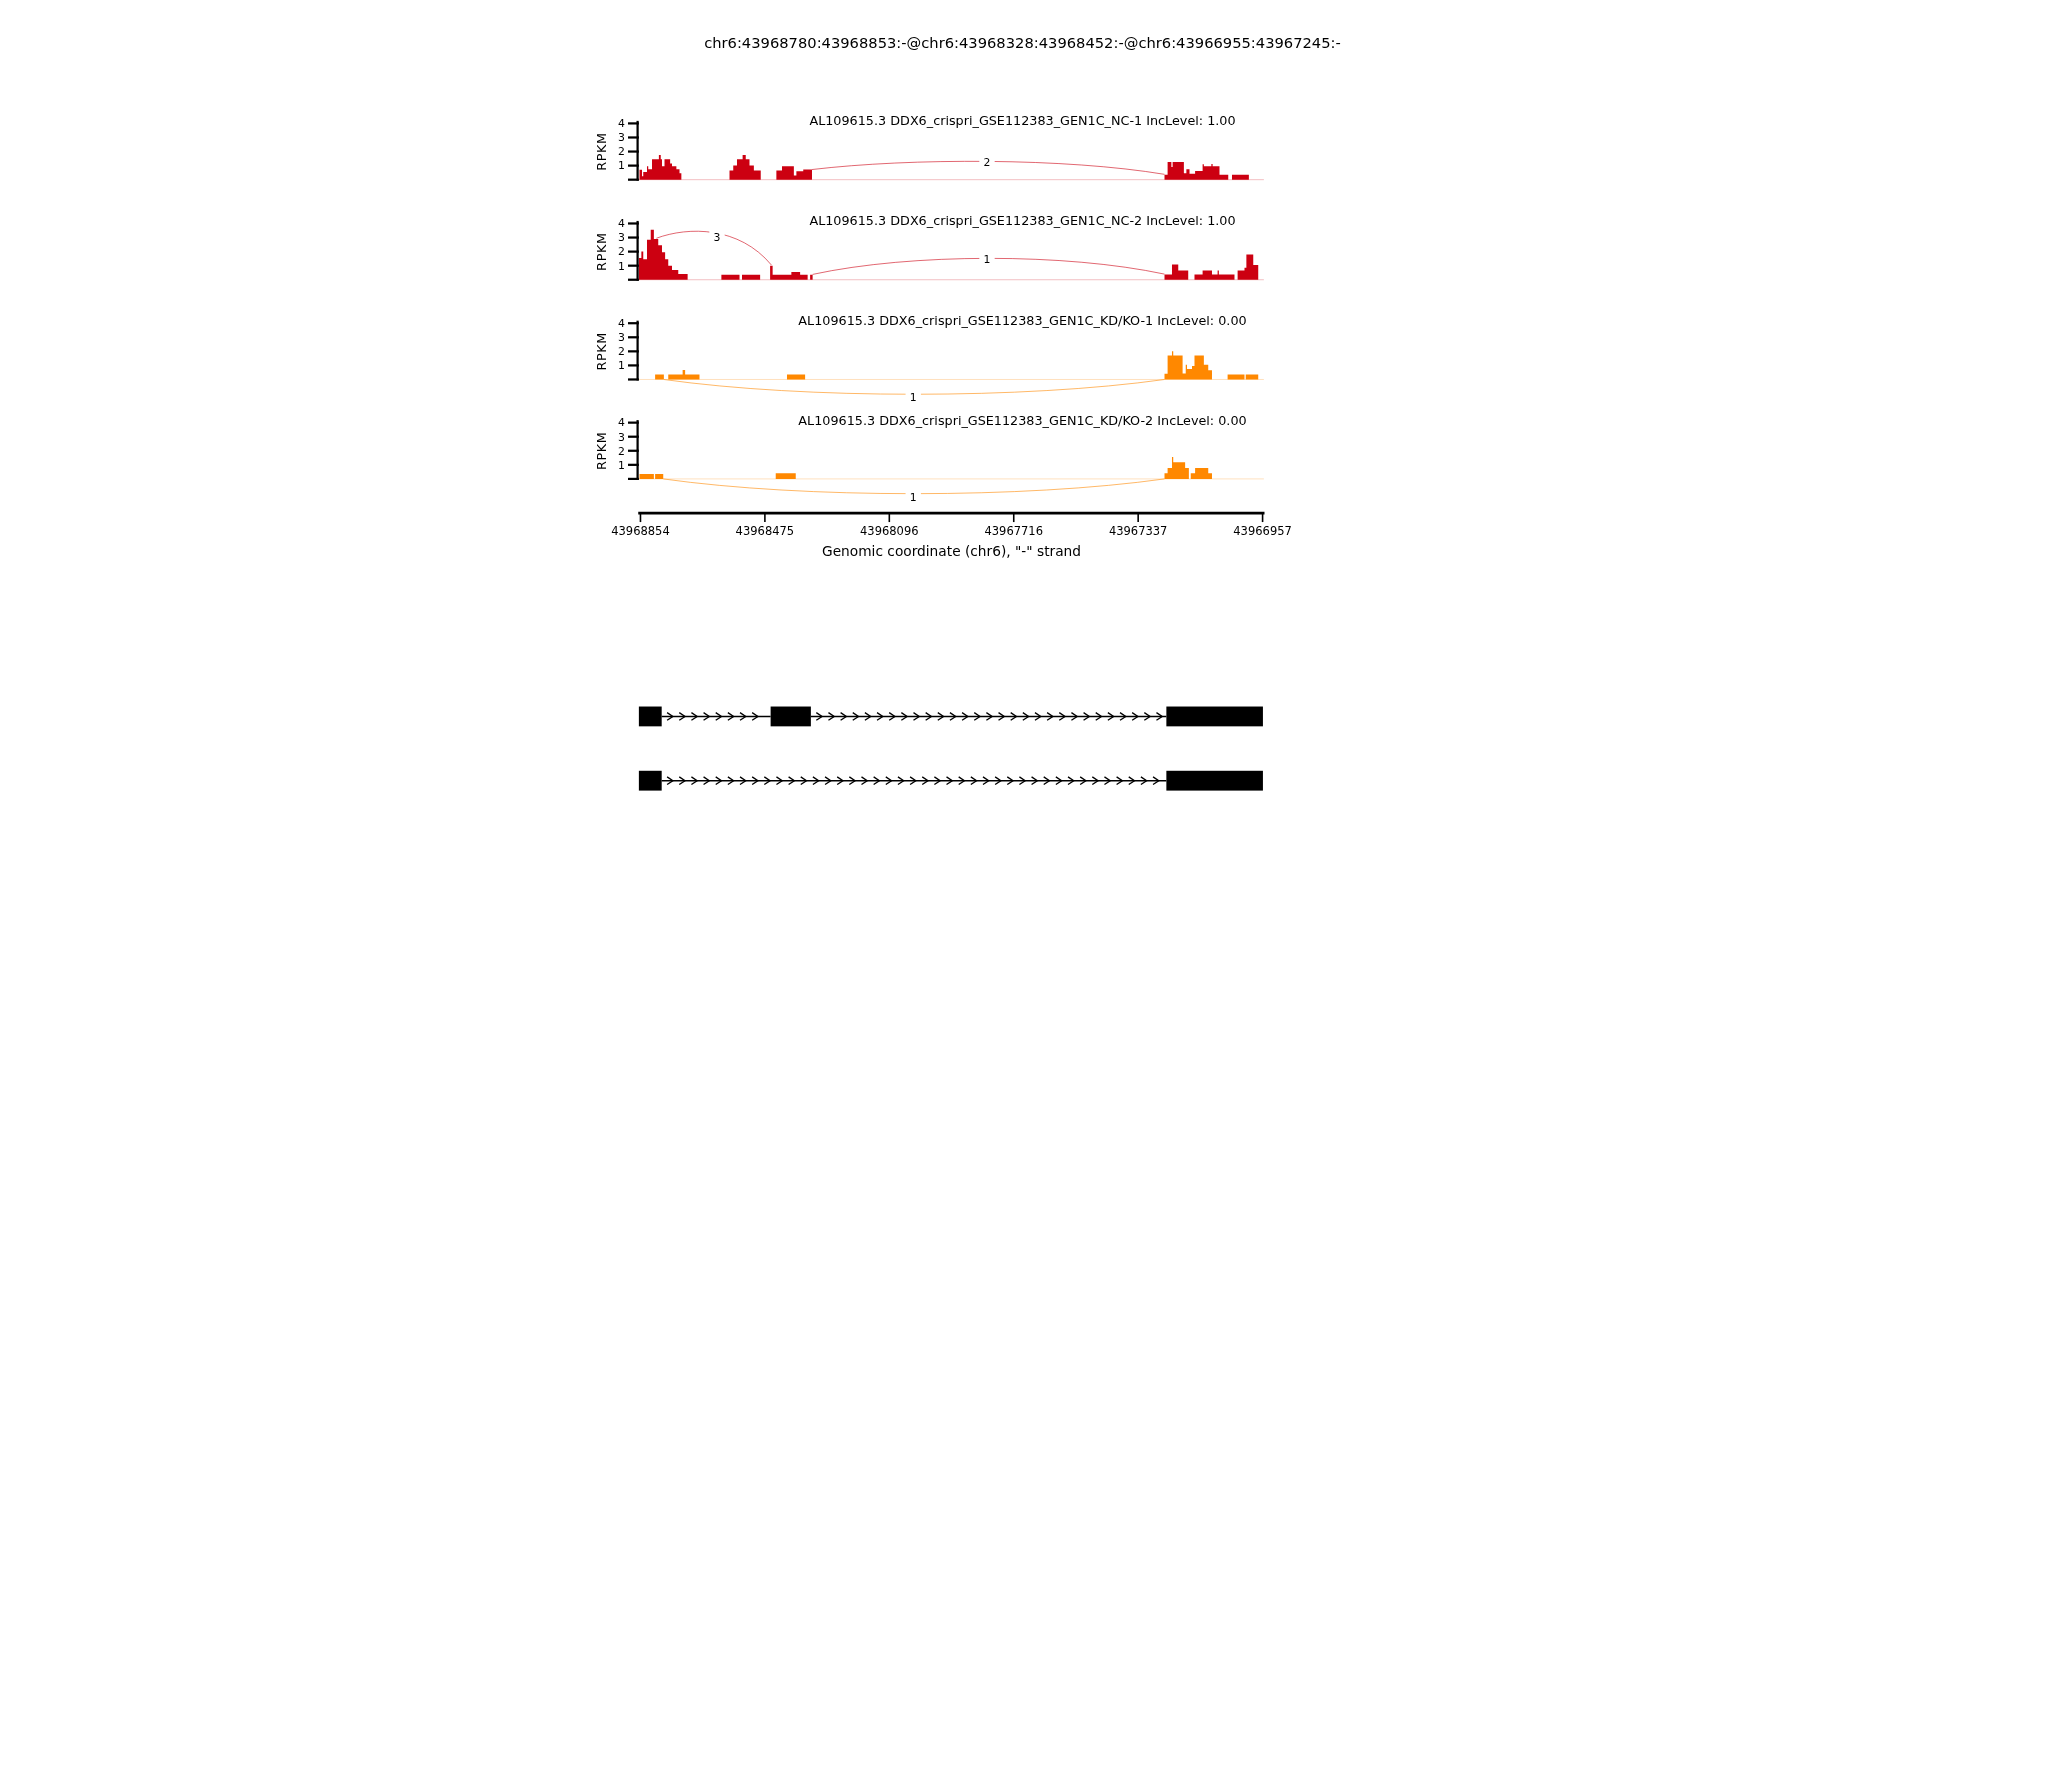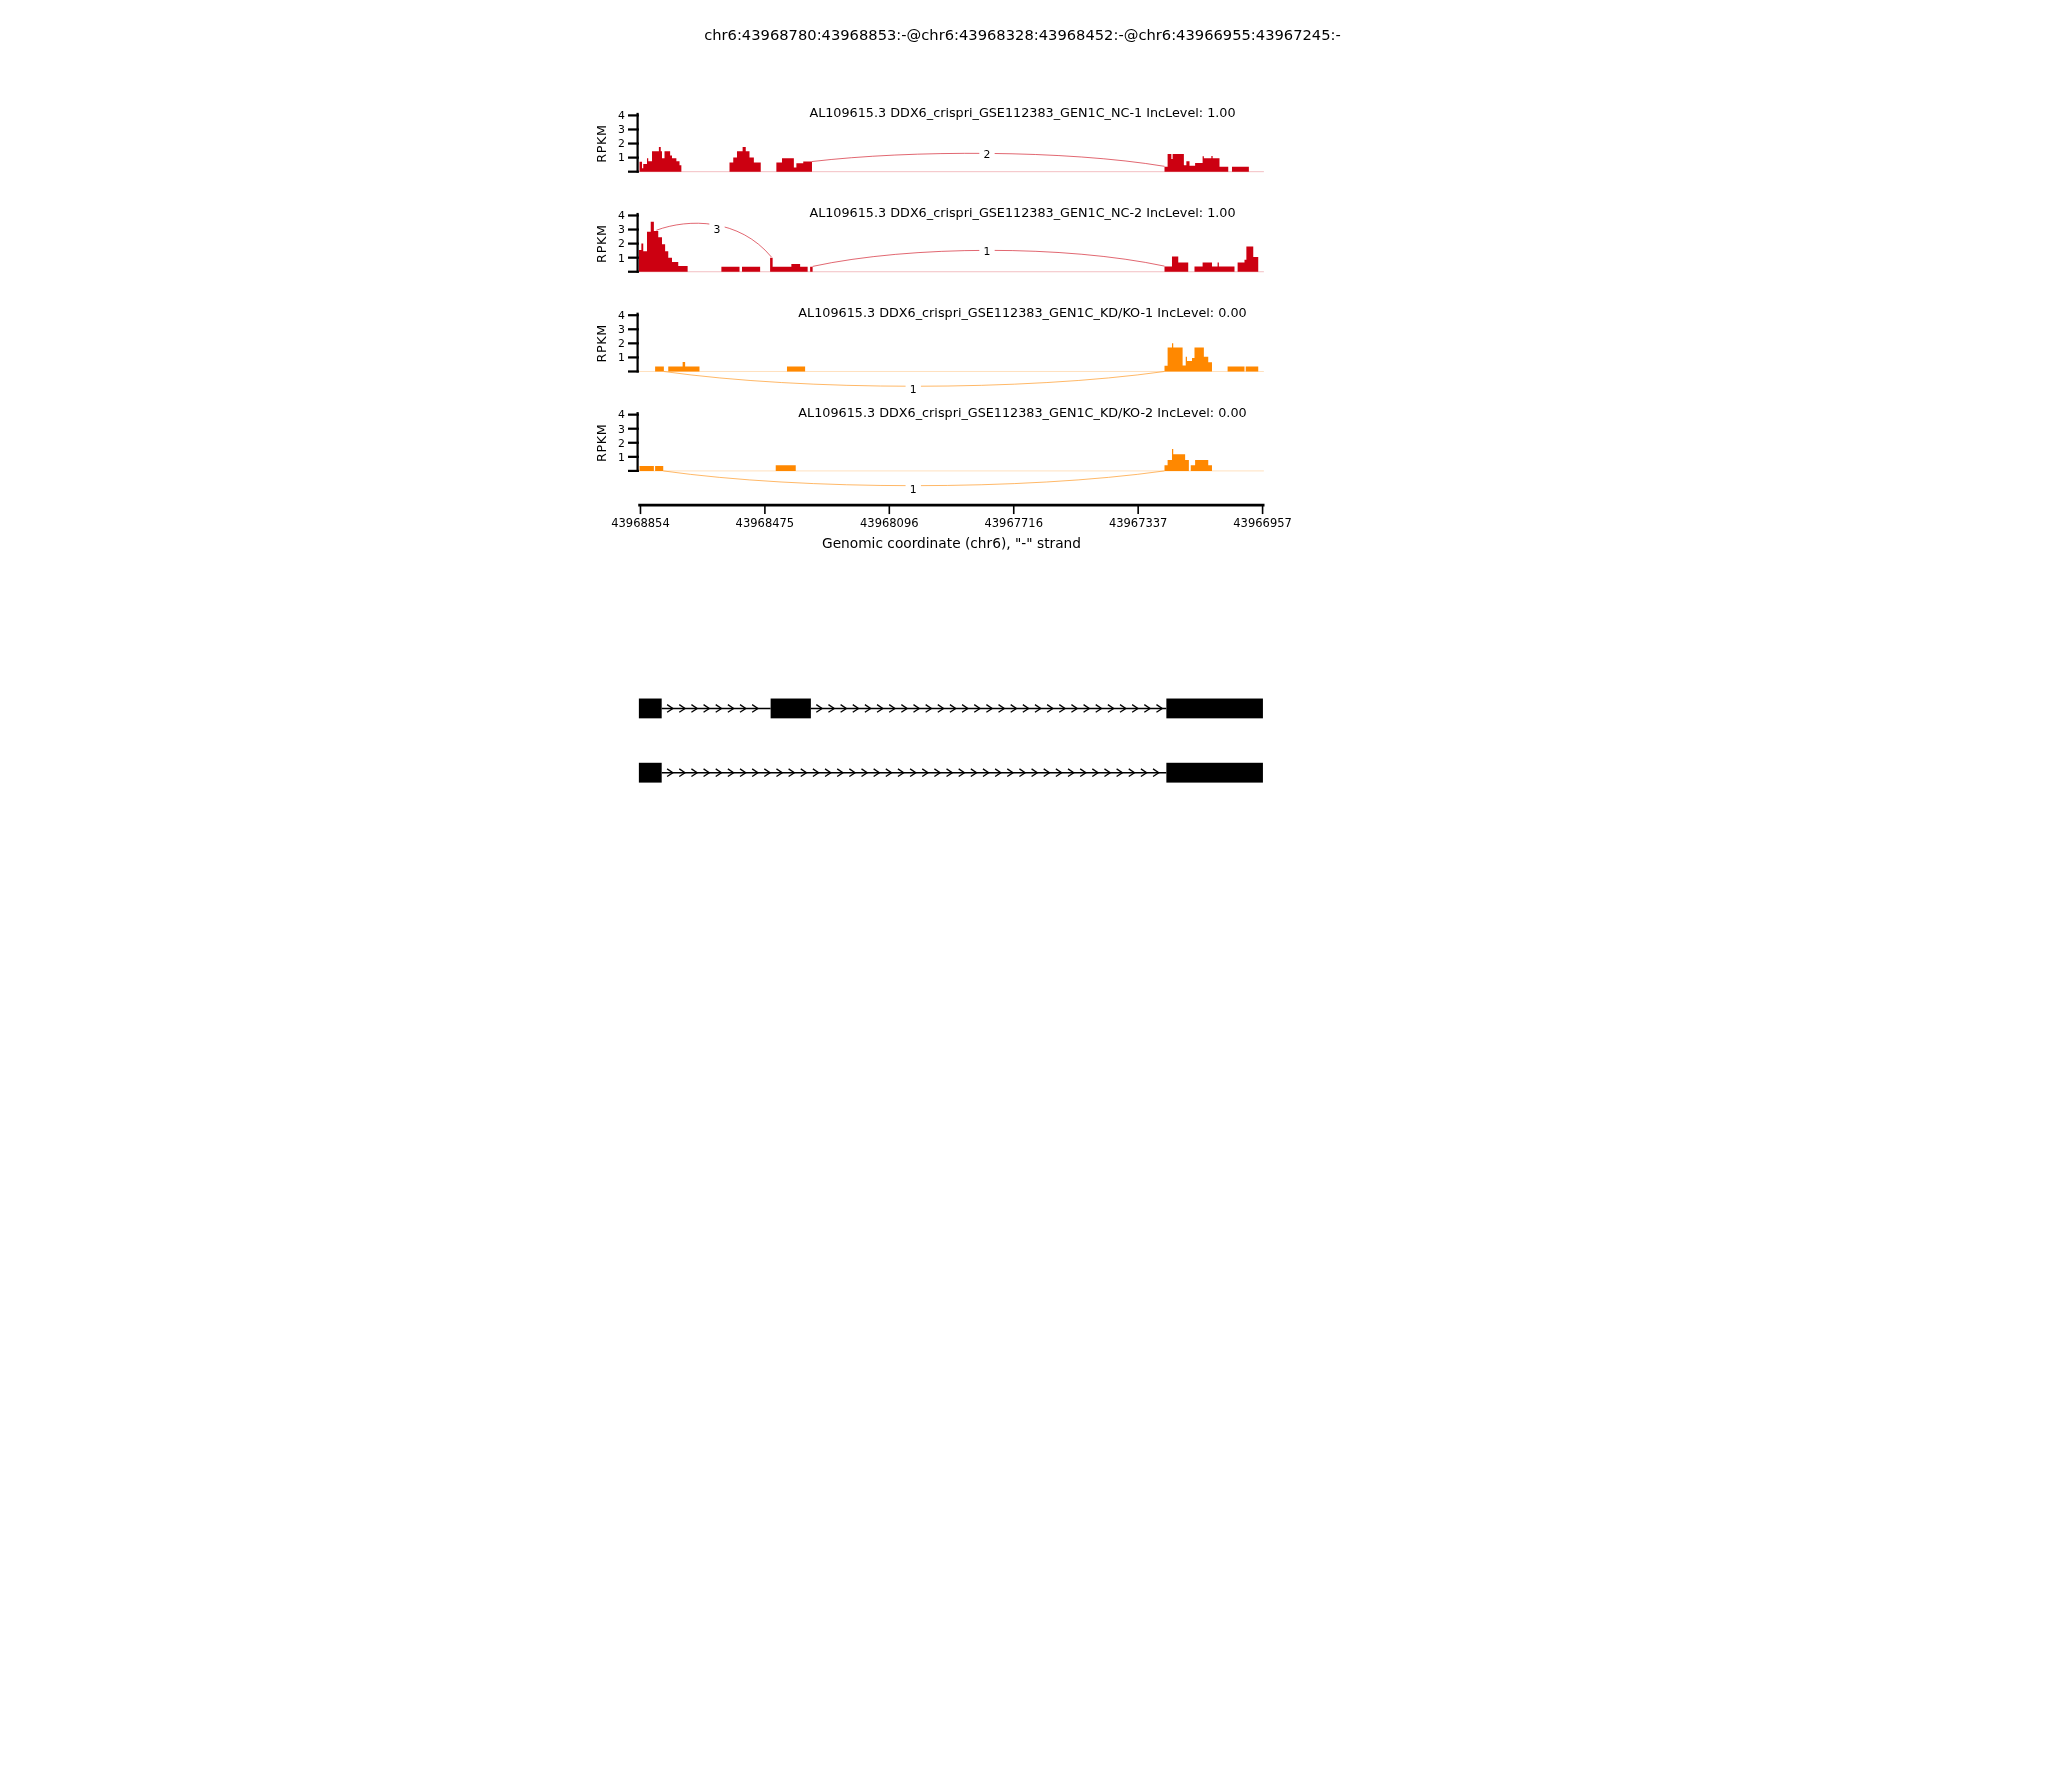--- a/index.html
+++ b/index.html
@@ -1,16 +1,16 @@
 <!DOCTYPE html>
 <html style="font-size:10.2px"><head>
 <meta charset="utf-8">
 <style>
   html,body{margin:0;padding:0;background:#ffffff;}
-  .canvas-wrap{width:1023px;max-width:100%;margin:8px auto;background:#fff;}
+  .canvas-wrap{width:1023px;max-width:100%;margin:16px auto;background:#fff;}
   svg{display:block;width:100%;height:auto;background:#fff;}
   text{font-family:"DejaVu Sans","Liberation Sans",sans-serif;fill:#000;}
   .fig-title{font-size:46px;}
   .track-title{font-size:40px;}
   .ytick{font-size:34px;}
   .ylab{font-size:40px;letter-spacing:2px;}
   .xtick{font-size:36px;}
   .xlab{font-size:43px;}
   .jlab{font-size:34px;}
 </style>

